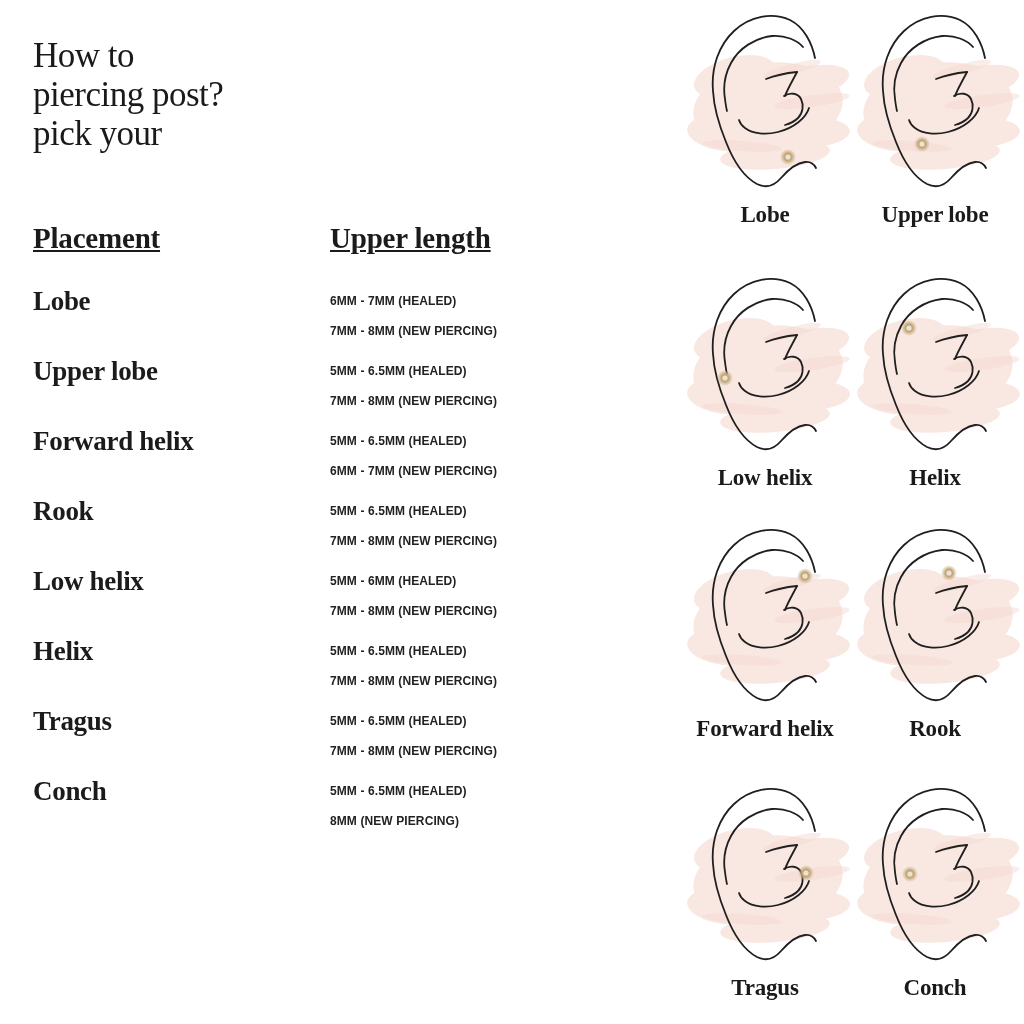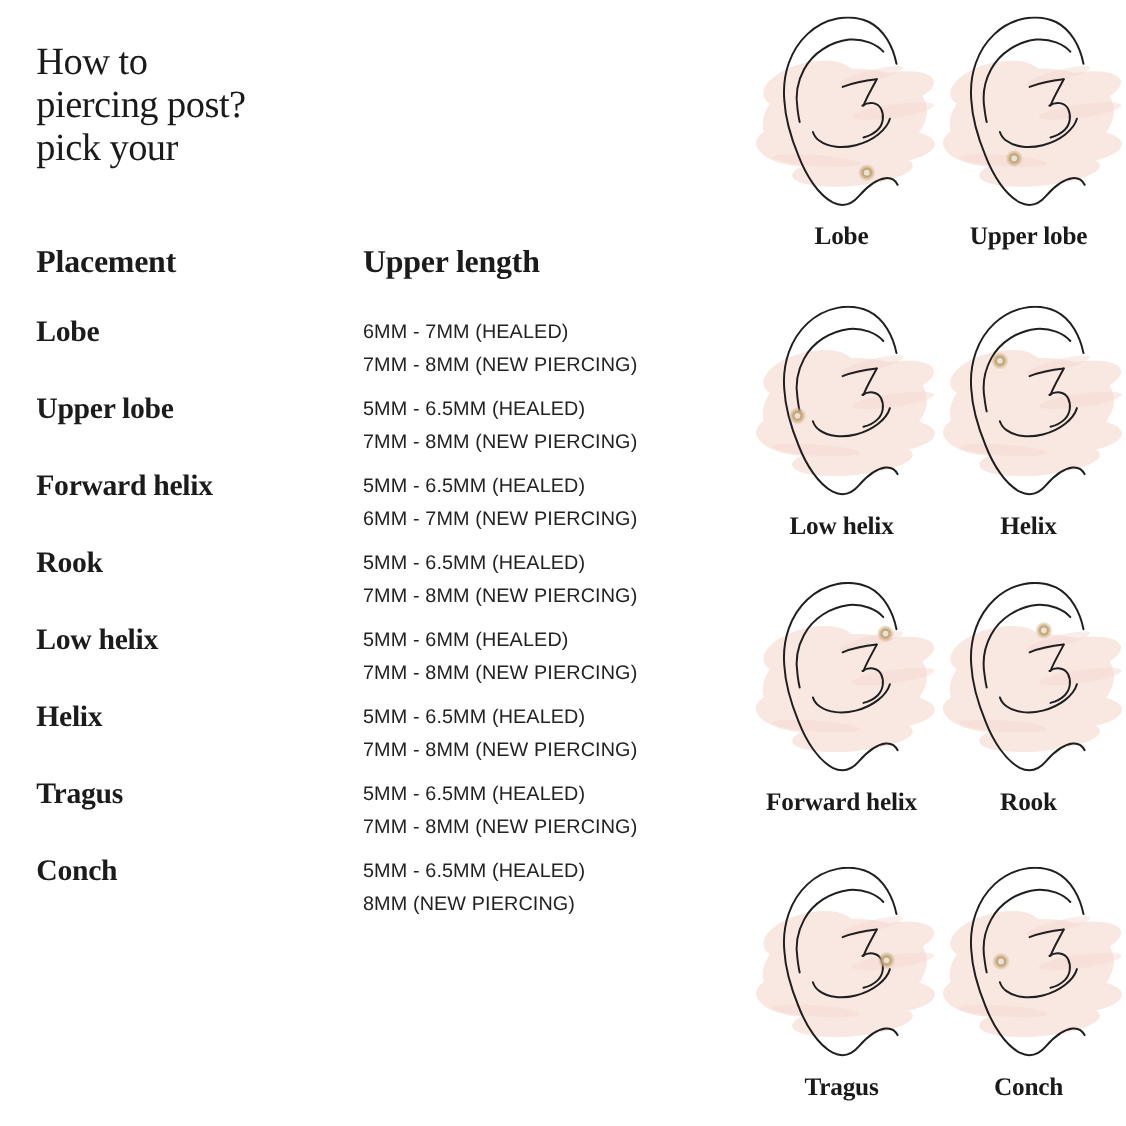--- a/index.html
+++ b/index.html
@@ -8,26 +8,26 @@
     font-family:"Liberation Serif","DejaVu Serif",serif;color:#1b1b1b;
     overflow:hidden;
   }
   .title{
     position:absolute;left:33px;top:36px;
     font-size:35px;line-height:39px;font-weight:400;letter-spacing:-0.5px;color:#1a1a1a;
   }
   
   .table{position:absolute;left:33px;top:222px;width:620px;}
   .t-headers{display:flex;margin-bottom:31px;}
-  .t-headers .h{font-size:29px;font-weight:600;letter-spacing:-0.2px;}
+  .t-headers .h{font-size:29px;font-weight:600;letter-spacing:-0.2px;text-decoration:underline;}
   .h-placement{width:297px;}
   .t-row{display:flex;margin-bottom:10px;}
   .t-name{width:297px;font-size:27px;font-weight:600;letter-spacing:-0.3px;line-height:30px;}
-  .t-vals{font-family:"Liberation Sans","DejaVu Sans",sans-serif;font-size:18px;
-    font-weight:400;line-height:30px;color:#222;letter-spacing:0.1px;white-space:nowrap;}
+  .t-vals{font-family:"Liberation Sans","DejaVu Sans",sans-serif;font-size:12px;
+    font-weight:700;line-height:30px;color:#222;letter-spacing:0.1px;white-space:nowrap;}
   
   .ears{position:absolute;left:0;top:0;width:1024px;height:1024px;}
   .ear-cell{position:absolute;width:170px;}
   .ear-svg{display:block;}
   .ear-label{
     width:170px;text-align:center;margin-top:7px;
     font-size:23px;font-weight:700;letter-spacing:-0.2px;color:#1a1a1a;
   }
   .hiddendefs{position:absolute;width:0;height:0;}
 </style>

